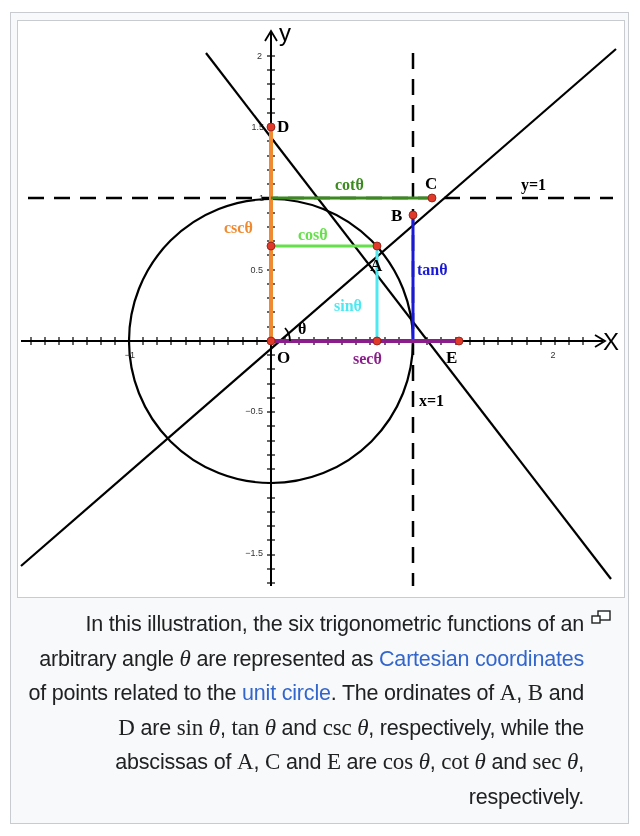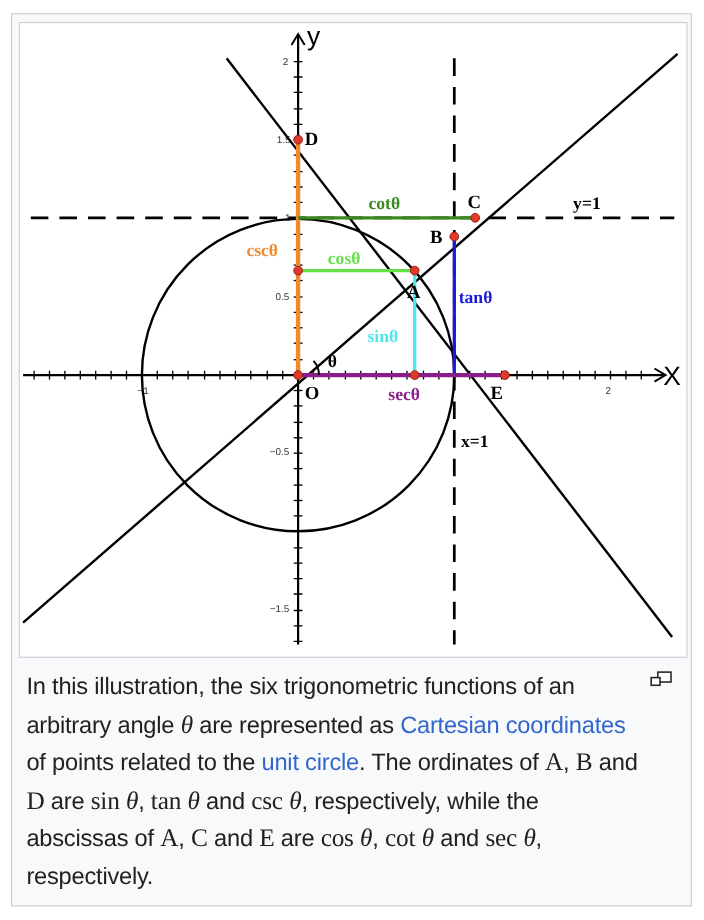--- a/index.html
+++ b/index.html
@@ -1,20 +1,20 @@
 <!DOCTYPE html>
 <html><head>
 <meta charset="utf-8">
 <style>
   html, body { margin:0; padding:0; background:#ffffff; }
   body { width:640px; height:836px; position:relative; overflow:hidden; font-family:"Liberation Sans", sans-serif; }
   .frame { position:absolute; left:10px; top:12px; width:619px; height:812px; background:#f8f9fa; border:1px solid #c8ccd1; box-sizing:border-box; }
   .figure { position:absolute; left:17px; top:20px; width:608px; height:578px; background:#ffffff; border:1px solid #c8ccd1; box-sizing:border-box; overflow:hidden; }
   .figure svg { position:absolute; left:-17px; top:-20px; }
-  .caption { position:absolute; left:24px; top:607px; width:560px; font-size:21.5px; line-height:34.5px; color:#202122; letter-spacing:-0.2px; }
+  .caption { position:absolute; left:24px; top:607px; width:560px; font-size:21.5px; line-height:34.5px; color:#202122; letter-spacing:-0.2px;text-align:right; }
   .caption a { color:#3366cc; text-decoration:none; }
   .caption .m { font-family:"Liberation Serif", serif; font-size:23px; }
   .caption .mi { font-family:"Liberation Serif", serif; font-style:italic; font-size:23px; }
   .magnify { position:absolute; left:590px; top:610px; width:22px; height:16px; }
   .lbl { font-family:"Liberation Serif", serif; font-weight:bold; }
   .tick { font-family:"Liberation Sans", sans-serif; font-size:9px; fill:#333; }
 </style>
 </head>
 <body>
 

